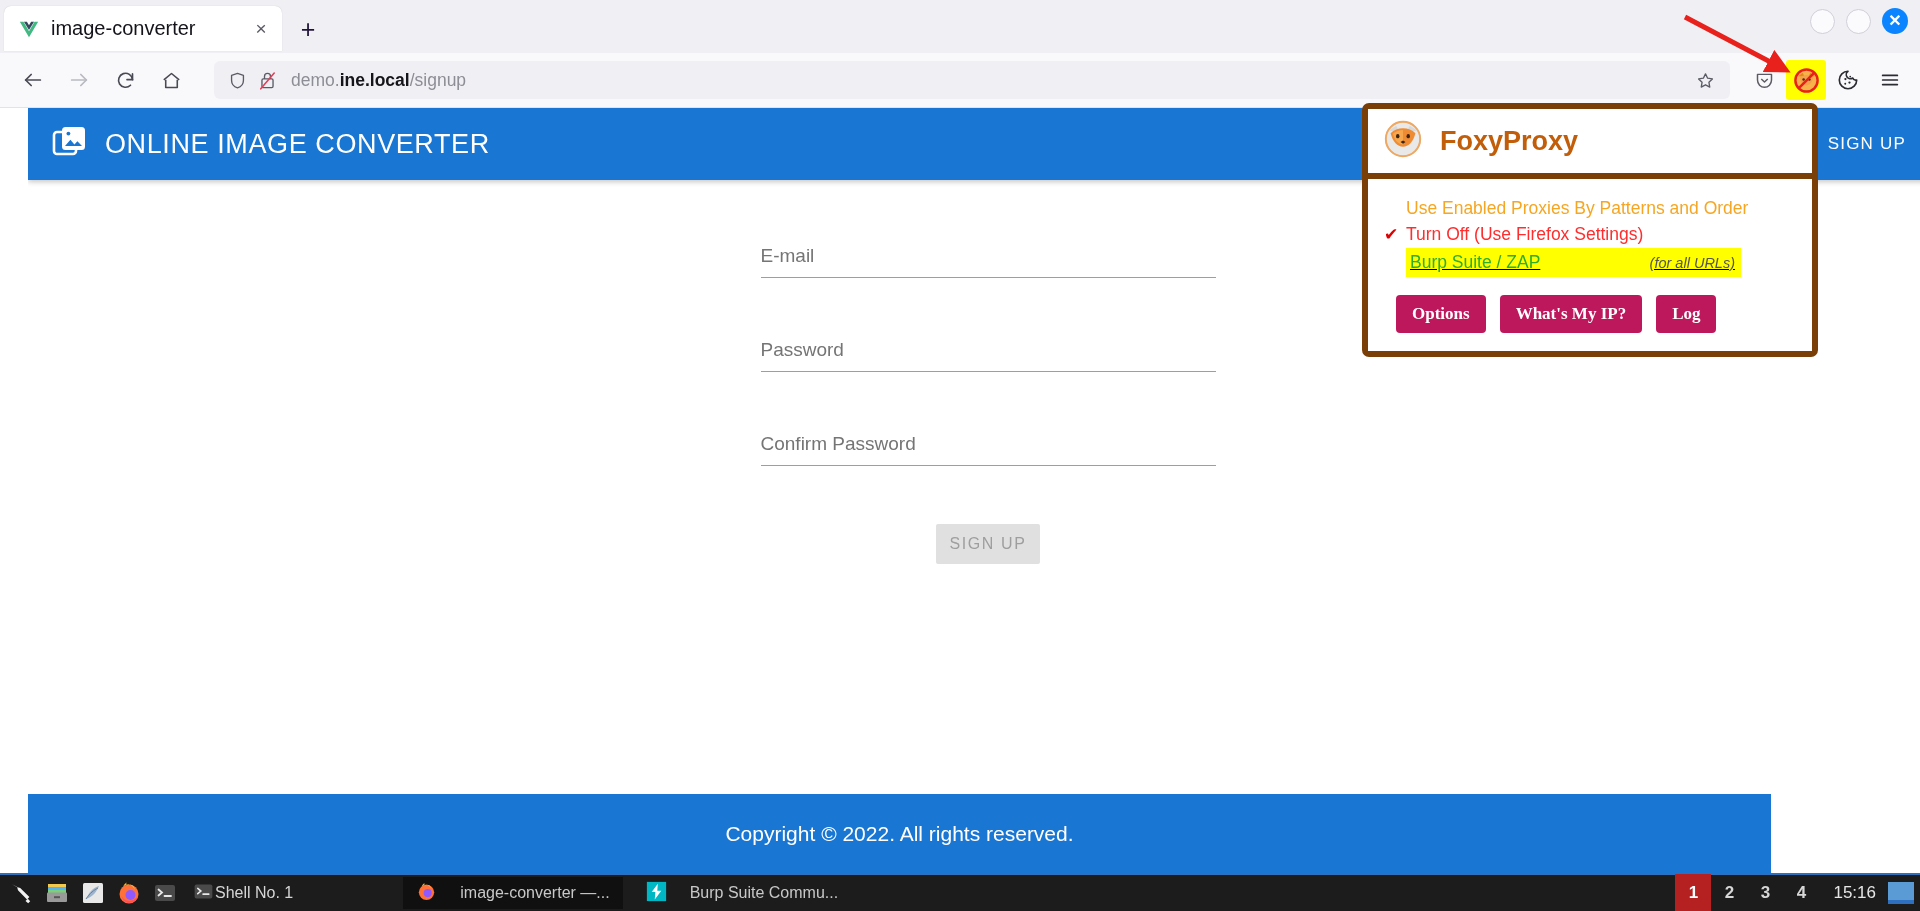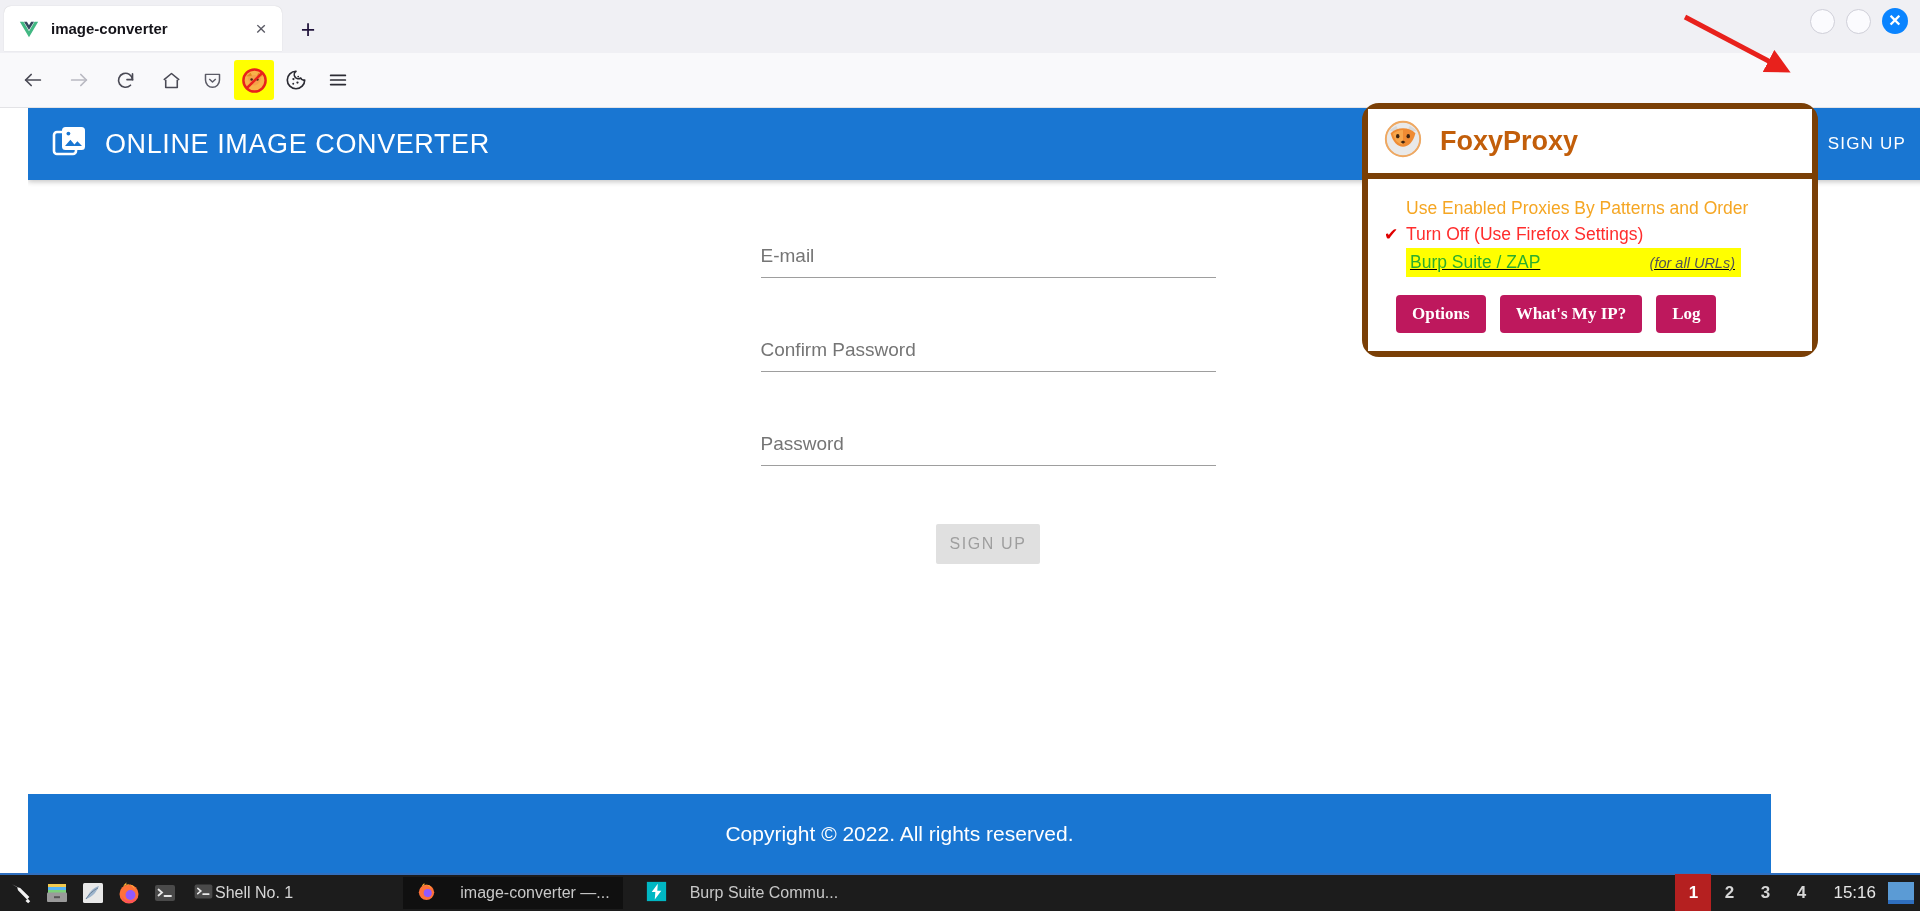--- a/index.html
+++ b/index.html
@@ -21,22 +21,22 @@
     margin-left: 4px; margin-bottom: 2px;
     height: 45px; width: 278px;
     background: #ffffff;
     border-radius: 7px 7px 0 0;
     display: flex; align-items: center;
     padding: 0 8px 0 14px;
     box-shadow: 0 0 1px rgba(0,0,0,.22);
   }
   .tab-fav { width: 22px; height: 22px; margin-right: 11px; flex: 0 0 auto; position: relative; }
   .tab-title {
-    flex: 1 1 auto; font-size: 15px; color: #15141a;
-    white-space: nowrap; overflow: hidden; text-overflow: ellipsis; font-weight: bold;
+    flex: 1 1 auto; font-size: 20px; color: #15141a;
+    white-space: nowrap; overflow: hidden; text-overflow: ellipsis;
   }
   .tab-close {
     width: 26px; height: 26px; flex: 0 0 auto;
     display: flex; align-items: center; justify-content: center;
     color: #5b5b66; font-size: 19px; line-height: 1;
     border-radius: 4px;
   }
   .newtab {
     width: 36px; height: 36px; margin-left: 8px; margin-bottom: 6px;
     display: flex; align-items: center; justify-content: center;
@@ -141,21 +141,21 @@
     position: absolute; left: 0; top: 686px; width: 1743px; height: 79px;
     background: #1976d2; color: #fff;
     display: flex; align-items: center; justify-content: center;
     font-size: 21px;
   }
 
   
   .fp-popup {
     position: absolute; left: 1362px; top: 103px; width: 456px;
     background: #ffffff;
-    border: 6px solid #7a3f06; border-radius: 17px;
+    border: 6px solid #7a3f06; border-radius: 7px;
     z-index: 40;
   }
   .fp-header {
     display: flex; align-items: center; gap: 16px;
     padding: 9px 14px; background: #fff;
     border-bottom: 6px solid #7a3f06;
   }
   .fp-title { font-size: 27px; font-weight: bold; color: #c25e0a; }
   .fp-body { padding: 16px 16px 18px 16px; background: #fff; }
   .fp-row { display: flex; align-items: center; font-size: 17.5px; line-height: 1.5; }
@@ -254,20 +254,42 @@
           <path d="M20 4.5V11h-6.3"></path>
         </svg>
     </div>
     <div class="navbtn">
       <svg width="21" height="21" viewBox="0 0 24 24" fill="none" stroke="currentColor" stroke-width="1.8" stroke-linejoin="round">
           <path d="M3.2 11.2L12 4l8.8 7.2"></path>
           <path d="M5.4 11.2V20h13.2v-8.8"></path>
         </svg>
     </div>
 
+    <div class="urlbar">
+      <span class="url-shield">
+        <svg width="19" height="19" viewBox="0 0 24 24" fill="none" stroke="#5b5b66" stroke-width="1.7" stroke-linejoin="round">
+            <path d="M12 3l7.5 2.6v6c0 4.6-3.2 8.3-7.5 9.6-4.3-1.3-7.5-5-7.5-9.6v-6z"></path>
+          </svg>
+      </span>
+      <span class="url-lock">
+        <svg width="19" height="21" viewBox="0 0 24 26">
+          <g fill="none" stroke="#5b5b66" stroke-width="1.7" stroke-linejoin="round">
+            <rect x="5" y="11" width="14" height="11" rx="1.6"></rect>
+            <path d="M8.2 11V7.8a3.8 3.8 0 0 1 7.6 0V11"></path>
+          </g>
+          <line x1="3.5" y1="23.5" x2="20.5" y2="3.5" stroke="#e0405a" stroke-width="2" stroke-linecap="round"></line>
+        </svg>
+      </span>
+      <span class="url-text"><span>demo.</span><b>ine.local</b><span>/signup</span></span>
+      <span class="url-star">
+        <svg width="19" height="19" viewBox="0 0 24 24" fill="none" stroke="#5b5b66" stroke-width="1.7" stroke-linejoin="round">
+            <path d="M12 3.6l2.7 5.5 6 .9-4.35 4.25 1.03 6-5.38-2.83-5.38 2.83 1.03-6L3.3 10l6-.9z"></path>
+          </svg>
+      </span>
+    </div>
 
     <div class="tb-icons">
       <div class="tb-ico">
         <svg width="21" height="21" viewBox="0 0 24 24" fill="none" stroke="#5b5b66" stroke-width="1.7" stroke-linejoin="round">
             <path d="M4 5h16v6.5c0 4.6-3.6 8.2-8 8.2s-8-3.6-8-8.2V5z"></path>
             <path d="M8.3 10.2l3.7 3.5 3.7-3.5"></path>
           </svg>
       </div>
       <div class="tb-ico highlight">
         <svg width="27" height="27" viewBox="0 0 28 28">
@@ -316,24 +338,24 @@
       <div class="nav-links">
         <span class="nav-link">SIGN UP</span>
       </div>
     </div>
 
     <div class="form-wrap">
       <div class="field">
         <input class="field-input" type="text" placeholder="E-mail" style="">
       </div>
       <div class="field">
+        <input class="field-input" type="text" placeholder="Password" style="">
+      </div>
+      <div class="field">
         <input class="field-input" type="text" placeholder="Confirm Password" style="">
-      </div>
-      <div class="field">
-        <input class="field-input" type="text" placeholder="Password" style="">
       </div>
       <button class="signup-btn">SIGN UP</button>
     </div>
 
     <div class="site-footer">
       <span>Copyright © 2022. All rights reserved.</span>
     </div>
   </div>
 
   <div class="fp-popup">

